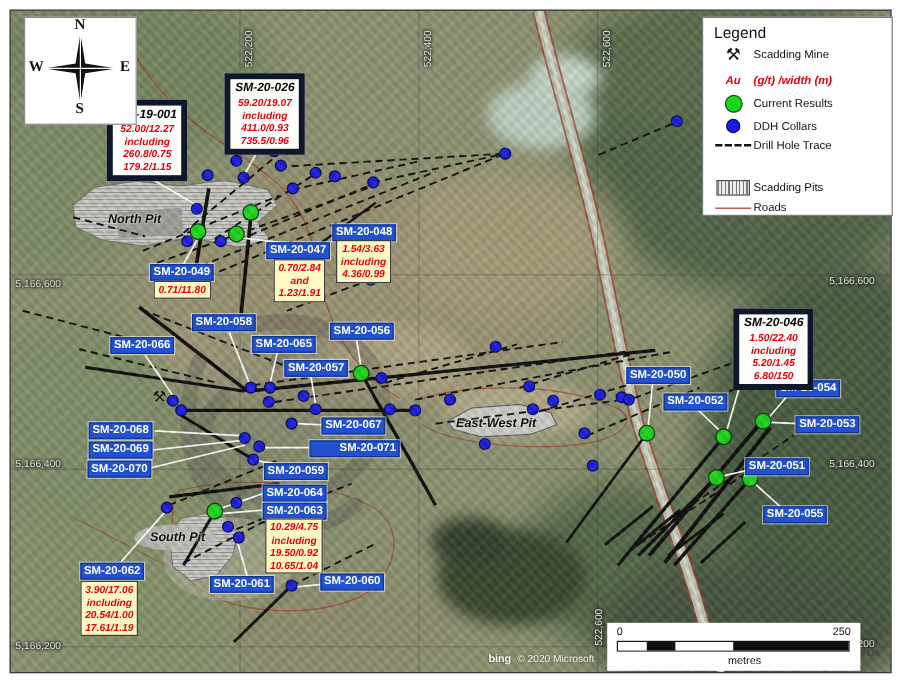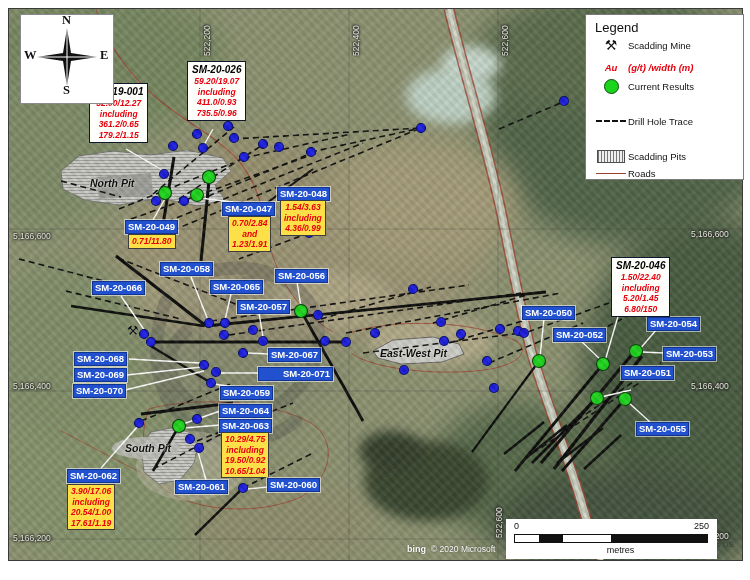--- a/index.html
+++ b/index.html
@@ -8,24 +8,24 @@
   .map{position:absolute;left:8px;top:8px;width:733px;height:551px;
        border:1px solid #3a3a3a;overflow:hidden;background:#8b9070;}
   .map svg.terrain{position:absolute;left:0;top:0;z-index:1;}
   .grain{position:absolute;inset:0;z-index:1;pointer-events:none;
     background:repeating-linear-gradient(47deg,rgba(255,255,255,.035) 0 3px,rgba(0,0,0,.045) 3px 6px),
                repeating-linear-gradient(137deg,rgba(60,70,40,.05) 0 5px,rgba(220,220,200,.04) 5px 9px);}
   .anno{position:absolute;inset:0;z-index:3;}
   .blue-label{position:absolute;background:#2251cf;border:1px solid #11348f;
     box-shadow:0 0 0 1px rgba(255,255,255,.55);color:#fff;font-size:9.5px;font-weight:bold;
     line-height:11px;padding:0 2px 1px;white-space:nowrap;z-index:5;}
-  .val-box{position:absolute;background:#fde047;border:1px solid #3d3d3d;color:#e8000d;
+  .val-box{position:absolute;background:#fef9c3;border:1px solid #3d3d3d;color:#e8000d;
     font-size:8.5px;font-weight:bold;font-style:italic;text-align:center;line-height:10.5px;
     padding:1px 3px;white-space:nowrap;z-index:5;}
-  .callout{position:absolute;background:#fefefb;border:1px solid #0f172a;text-align:center;
+  .callout{position:absolute;background:#fefefb;border:5px solid #0f172a;text-align:center;
     padding:2px 4px;white-space:nowrap;z-index:5;}
   .callout .t{color:#000;font-weight:bold;font-style:italic;font-size:10px;line-height:12px;}
   .callout .l{color:#e8000d;font-weight:bold;font-style:italic;font-size:8.5px;line-height:10.5px;}
   .pit-label{position:absolute;color:#0d0d0d;font-weight:bold;font-style:italic;font-size:10.5px;
     white-space:nowrap;z-index:4;text-shadow:0 0 2px rgba(230,230,225,.9),0 0 2px rgba(230,230,225,.9);}
   .grid-label{position:absolute;color:#e4e4da;font-size:8.5px;white-space:nowrap;z-index:2;
     text-shadow:0 1px 2px rgba(35,35,35,.95),0 -1px 2px rgba(35,35,35,.95),1px 0 2px rgba(35,35,35,.95);}
   .grid-label.rot{transform-origin:0 0;transform:rotate(-90deg);}
   .mine-sym{position:absolute;font-size:13px;color:#111;z-index:4;line-height:13px;
     text-shadow:0 0 1px rgba(255,255,255,.5);}
@@ -340,27 +340,27 @@
       <div class="val-box" style="left: 58px; top: 475px;">
         <div>3.90/17.06</div>
         <div>including</div>
         <div>20.54/1.00</div>
         <div>17.61/1.19</div>
       </div>
       <div class="blue-label" style="left: 513px; top: 297px;">SM-20-050</div>
       <div class="blue-label" style="left: 544px; top: 319px;">SM-20-052</div>
       <div class="blue-label" style="left: 638px; top: 308px;">SM-20-054</div>
       <div class="blue-label" style="left: 654px; top: 338px;">SM-20-053</div>
-      <div class="blue-label" style="left: 612px; top: 357px;">SM-20-051</div>
+      <div class="blue-label" style="left: 612px; top: 373px;">SM-20-051</div>
       <div class="blue-label" style="left: 627px; top: 413px;">SM-20-055</div>
       <div class="callout" style="left: 80px; top: 74px;">
         <div class="t">SM-19-001</div>
         <div class="l">52.00/12.27</div>
         <div class="l">including</div>
-        <div class="l">361.2/0.65</div>
+        <div class="l">260.8/0.75</div>
         <div class="l">179.2/1.15</div>
       </div>
       <div class="callout" style="left: 178px; top: 52px;">
         <div class="t">SM-20-026</div>
         <div class="l">59.20/19.07</div>
         <div class="l">including</div>
         <div class="l">411.0/0.93</div>
         <div class="l">735.5/0.96</div>
       </div>
       <div class="callout" style="left: 602px; top: 248px;">
@@ -420,20 +420,26 @@
         <span class="au-sym">Au</span>
       </span>
     <span class="au-units">(g/t) /width (m)</span>
   </div>
   <div class="lrow" style="top:64px">
     <span class="licon">
         <span class="sw-green"></span>
       </span>
     <span class="ltext">Current Results</span>
   </div>
+  <div class="lrow" style="top:83px">
+    <span class="licon">
+        <span class="sw-blue"></span>
+      </span>
+    <span class="ltext">DDH Collars</span>
+  </div>
   <div class="lrow" style="top:99px">
     <span class="licon">
         <span class="sw-dash"></span>
       </span>
     <span class="ltext">Drill Hole Trace</span>
   </div>
   <div class="lrow" style="top:134px">
     <span class="licon">
         <span class="sw-hatch"></span>
       </span>

